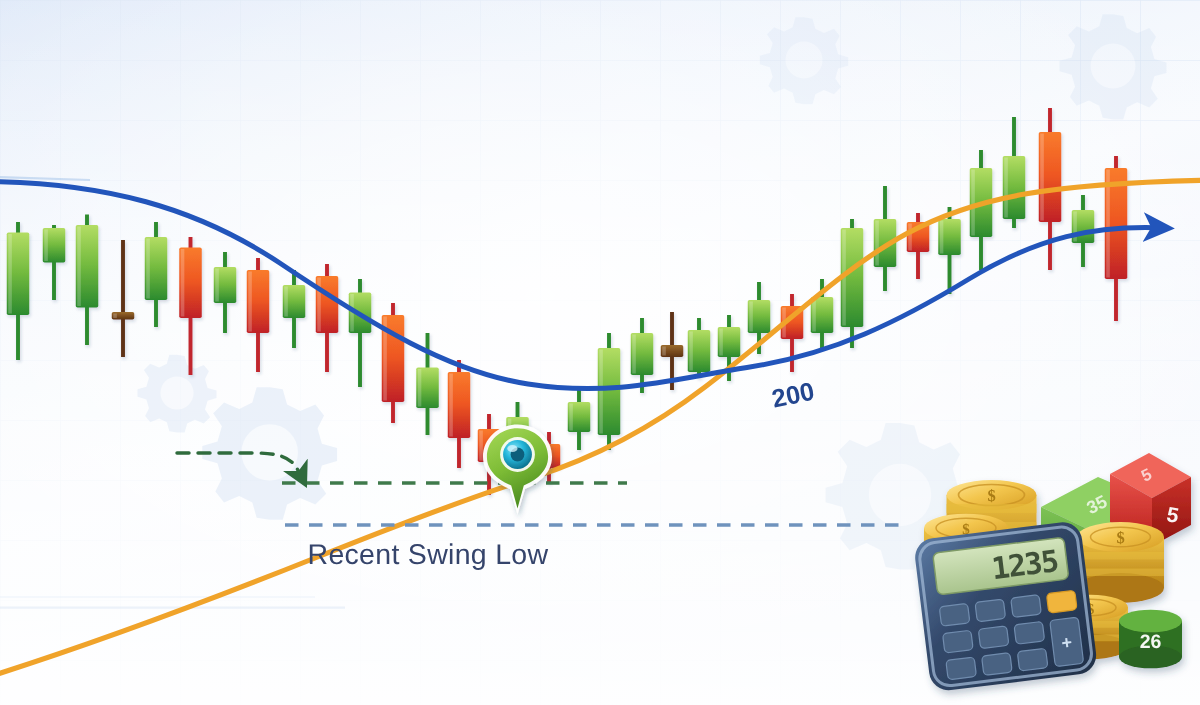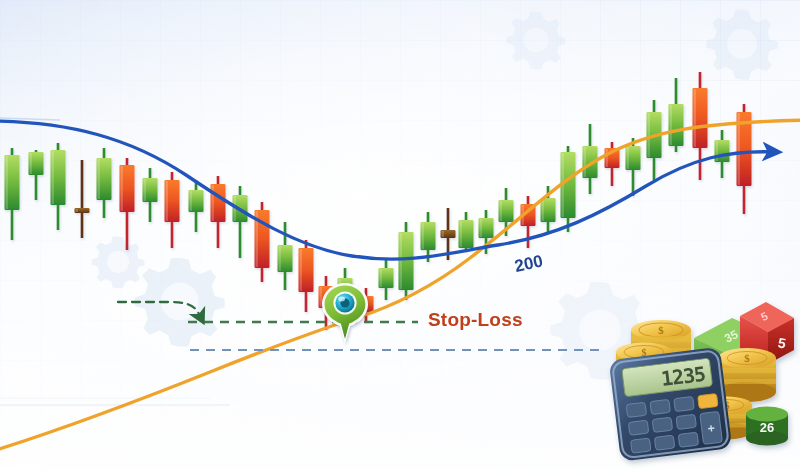--- a/index.html
+++ b/index.html
@@ -415,18 +415,18 @@
           <rect x="650" y="434" width="19" height="13" rx="3"></rect>
           <rect x="674" y="434" width="19" height="13" rx="3"></rect>
         </g>
         <rect x="698" y="398" width="19" height="13" rx="3" fill="#f0b53c" stroke="#d89a24" stroke-width="0.8"></rect>
         <rect x="698" y="416" width="19" height="31" rx="3" fill="#4a6282" stroke="#708cae" stroke-width="0.8"></rect>
         <text x="707.5" y="436" text-anchor="middle" font-family="Liberation Sans, sans-serif" font-size="12" font-weight="bold" fill="#cfe0f2">+</text>
       </g>
     </g>
   </svg>
 
-  <div class="lbl" id="label-stop-loss">Stop-Loss</div>
-
+
+  <div class="lbl" id="label-swing-low">Recent Swing Low</div>
 
   <div class="lbl" id="label-ma200">200</div>
 
 </div>
 
 </body></html>

